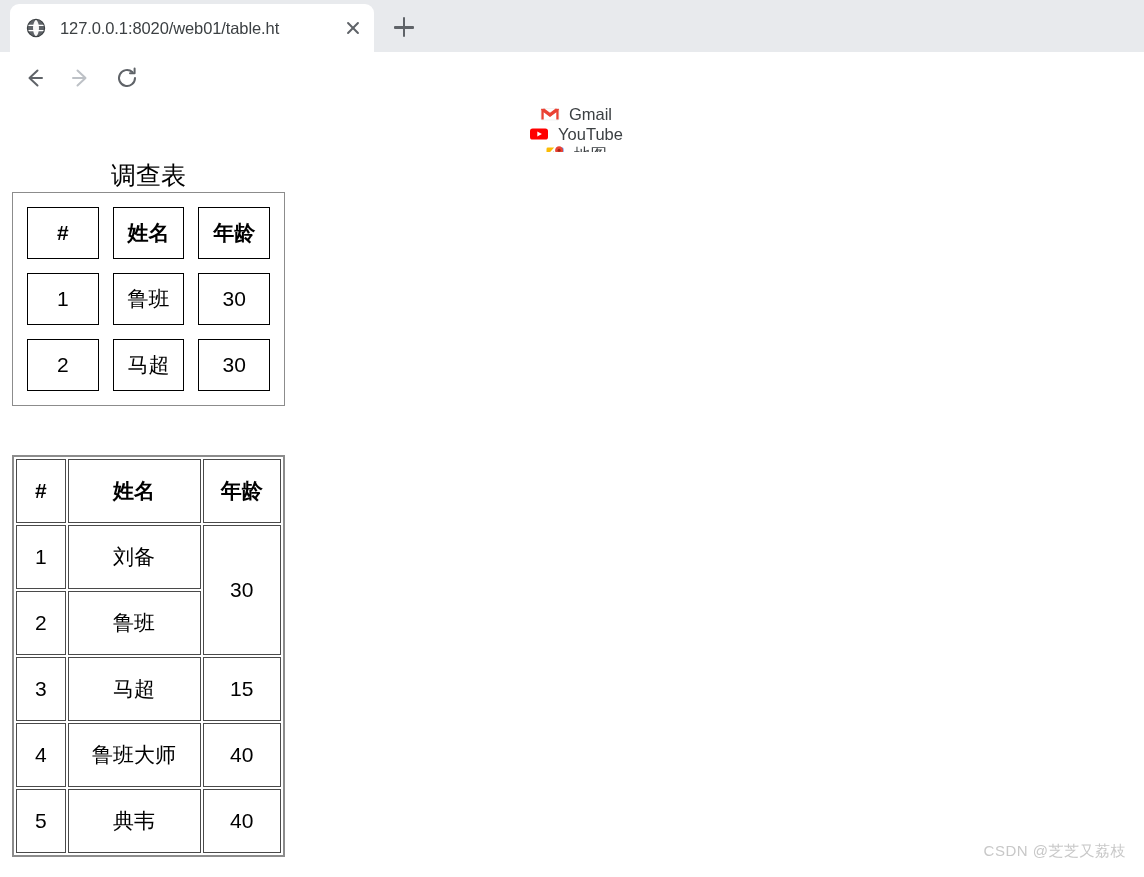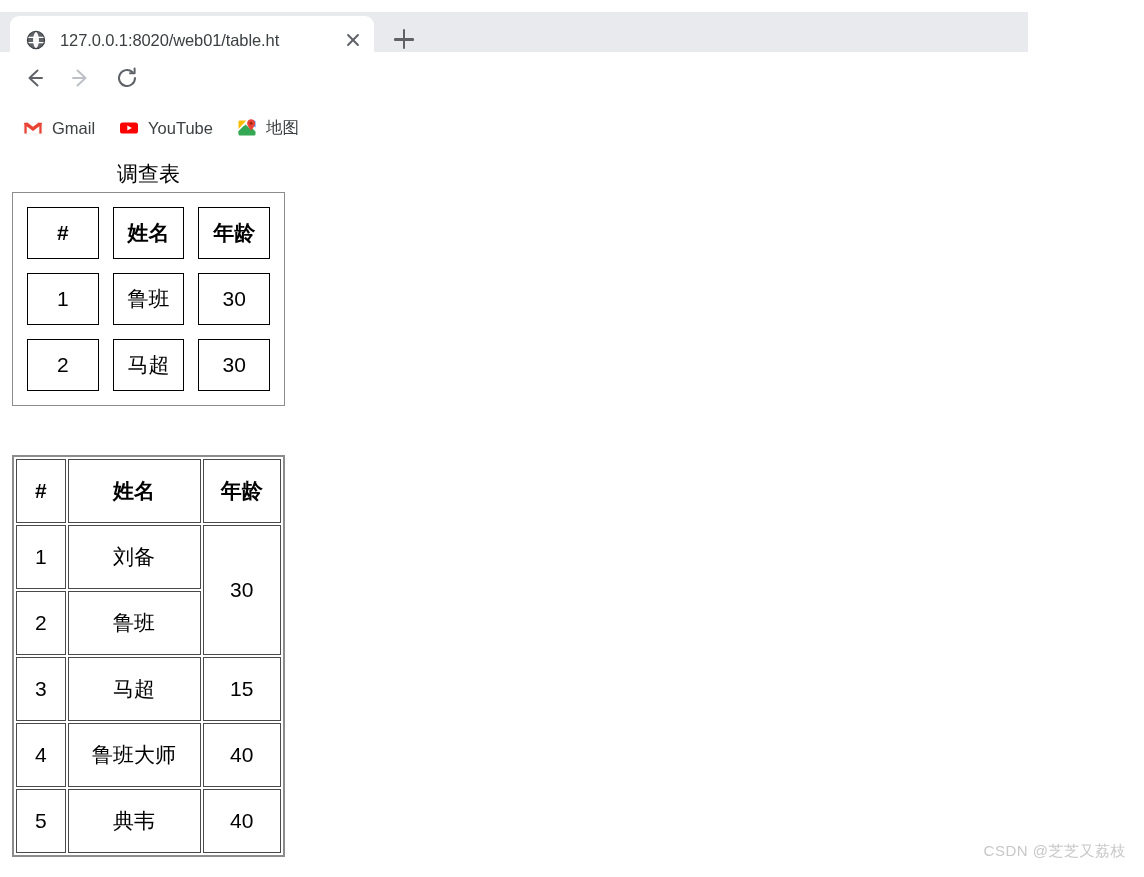--- a/index.html
+++ b/index.html
@@ -19,22 +19,22 @@
   
   .browser {
     position: absolute;
     left: 0; top: 0;
     width: 1144px;
     height: 152px;
     background: #ffffff;
   }
   .tabstrip {
     position: absolute;
-    left: 0; top: 12px;
-    width: 1028px;
+    left: 0; top: 0;
+    width: 1144px;
     height: 52px;
     background: #e8eaed;
   }
   .tab {
     position: absolute;
     left: 10px;
     top: 4px;
     width: 364px;
     height: 48px;
     background: #ffffff;
@@ -137,20 +137,21 @@
   .bookmarks {
     position: absolute;
     left: 0; top: 104px;
     width: 1144px;
     height: 48px;
     background: #ffffff;
     display: flex;
     align-items: center;
     padding-left: 14px;
     box-sizing: border-box;
+    flex-direction: column;
   }
   .bm {
     display: flex;
     align-items: center;
     height: 30px;
     padding: 0 9px;
     border-radius: 4px;
     margin-right: 6px;
   }
   .bm-icon {
@@ -175,21 +176,21 @@
     background: #ffffff;
     overflow: hidden;
   }
 
   .caption {
     position: absolute;
     left: 12px;
     top: 11px;
     width: 273px;
     text-align: center;
-    font-size: 21px;
+    font-size: 25px;
     color: #000;
     line-height: 1;
   }
 
   
   table.t1 {
     position: absolute;
     left: 12px;
     top: 40px;
     width: 273px;

